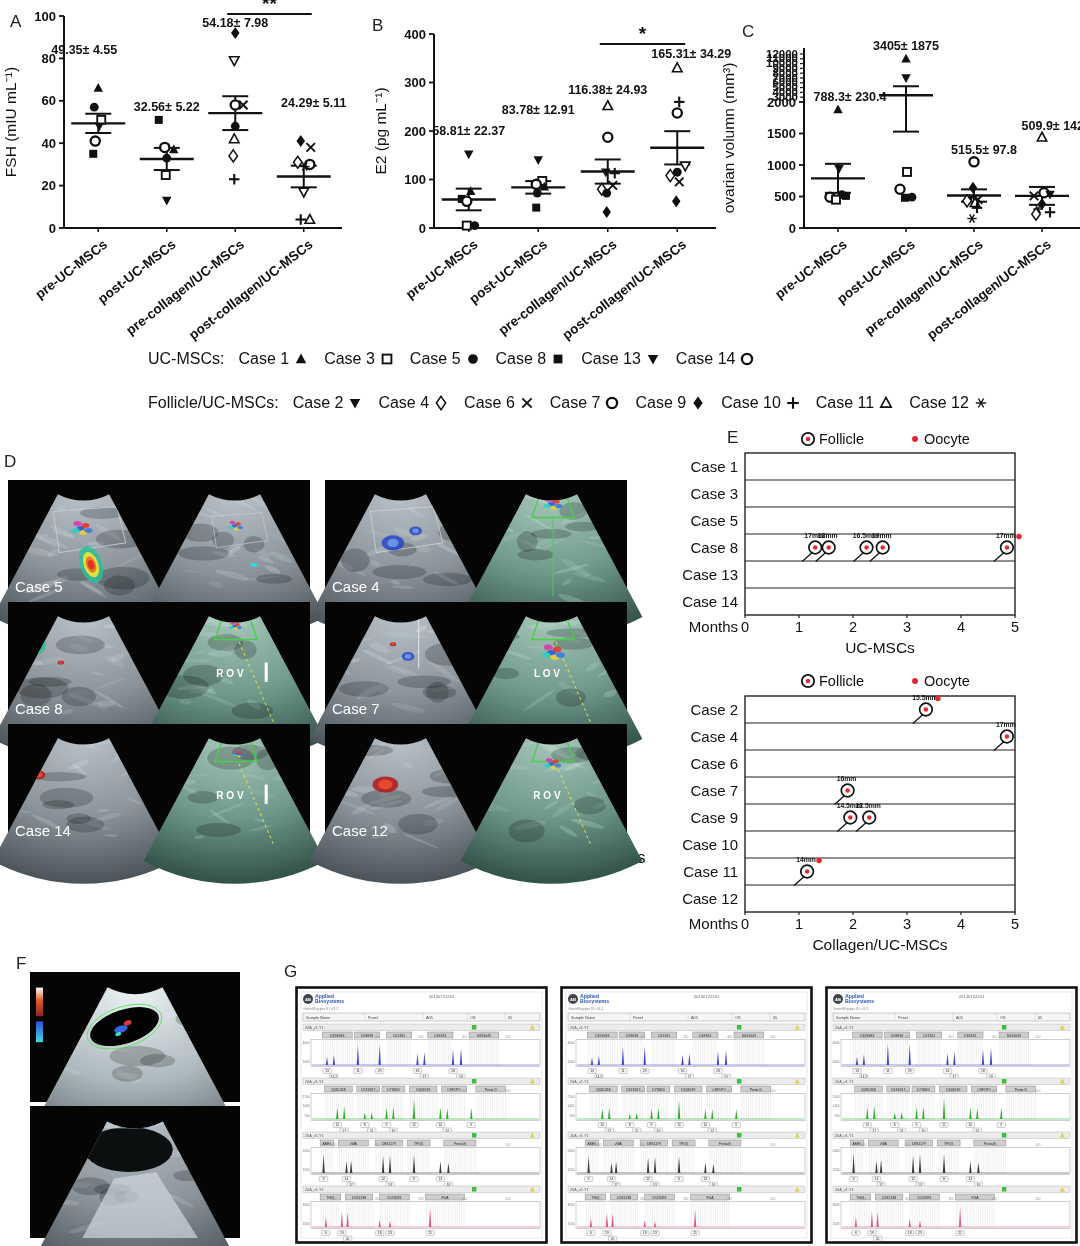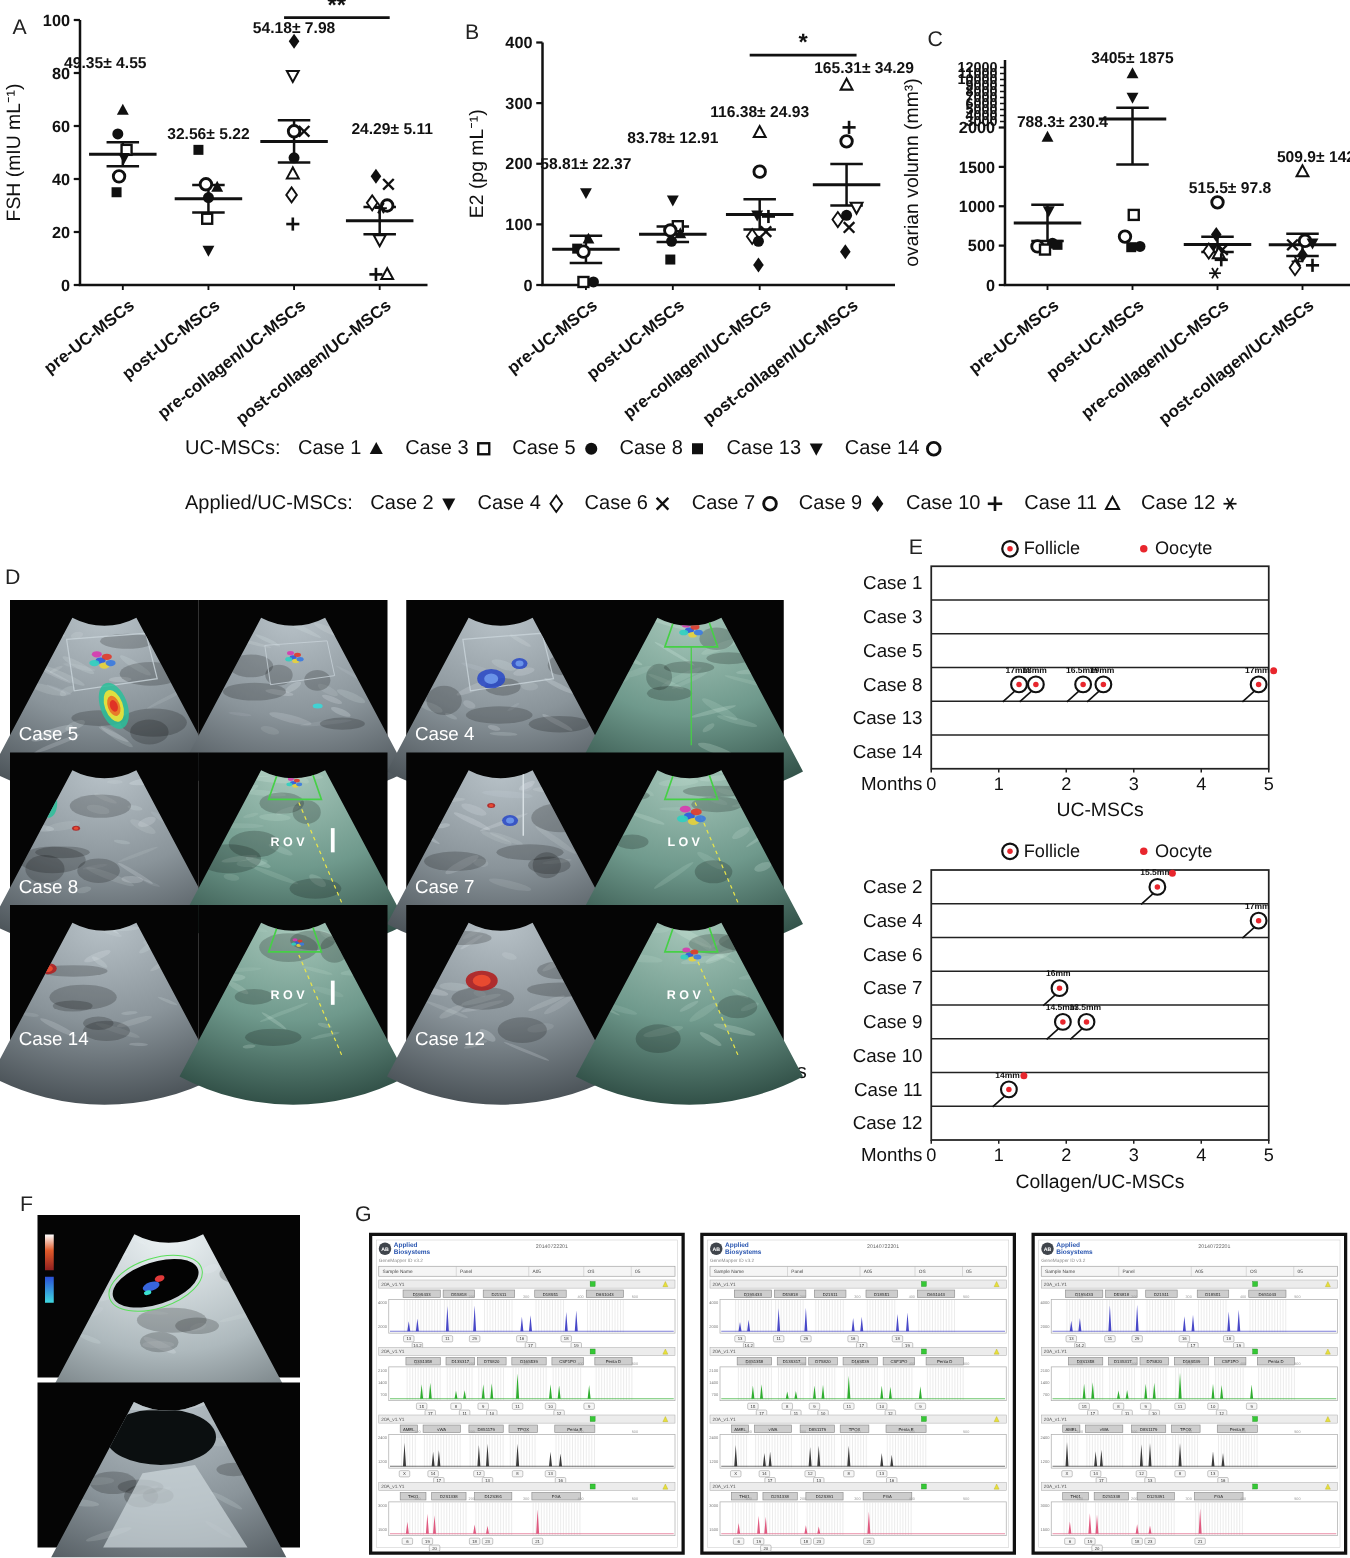--- a/index.html
+++ b/index.html
@@ -61,21 +61,21 @@
         </span>
         <span class="leg-item">
           <span>Case 14</span>
           <svg width="16" height="16">
             <circle cx="8" cy="8" r="5.0600000000000005" fill="#fff" stroke="#101010" stroke-width="2.3"></circle>
           </svg>
         </span>
       </span>
   </div>
   <div class="legrow" id="leg1" style="left:148px;top:394px">
-    <span class="legtitle">Applied/UC-MSCs:</span>
+    <span class="legtitle">Follicle/UC-MSCs:</span>
     <span class="items">
         <span class="leg-item">
           <span>Case 2</span>
           <svg width="16" height="16">
             <polygon points="8,13.5 2.7750000000000004,3.875 13.225,3.875" fill="#101010"></polygon>
           </svg>
         </span>
         <span class="leg-item">
           <span>Case 4</span>
           <svg width="16" height="16">

